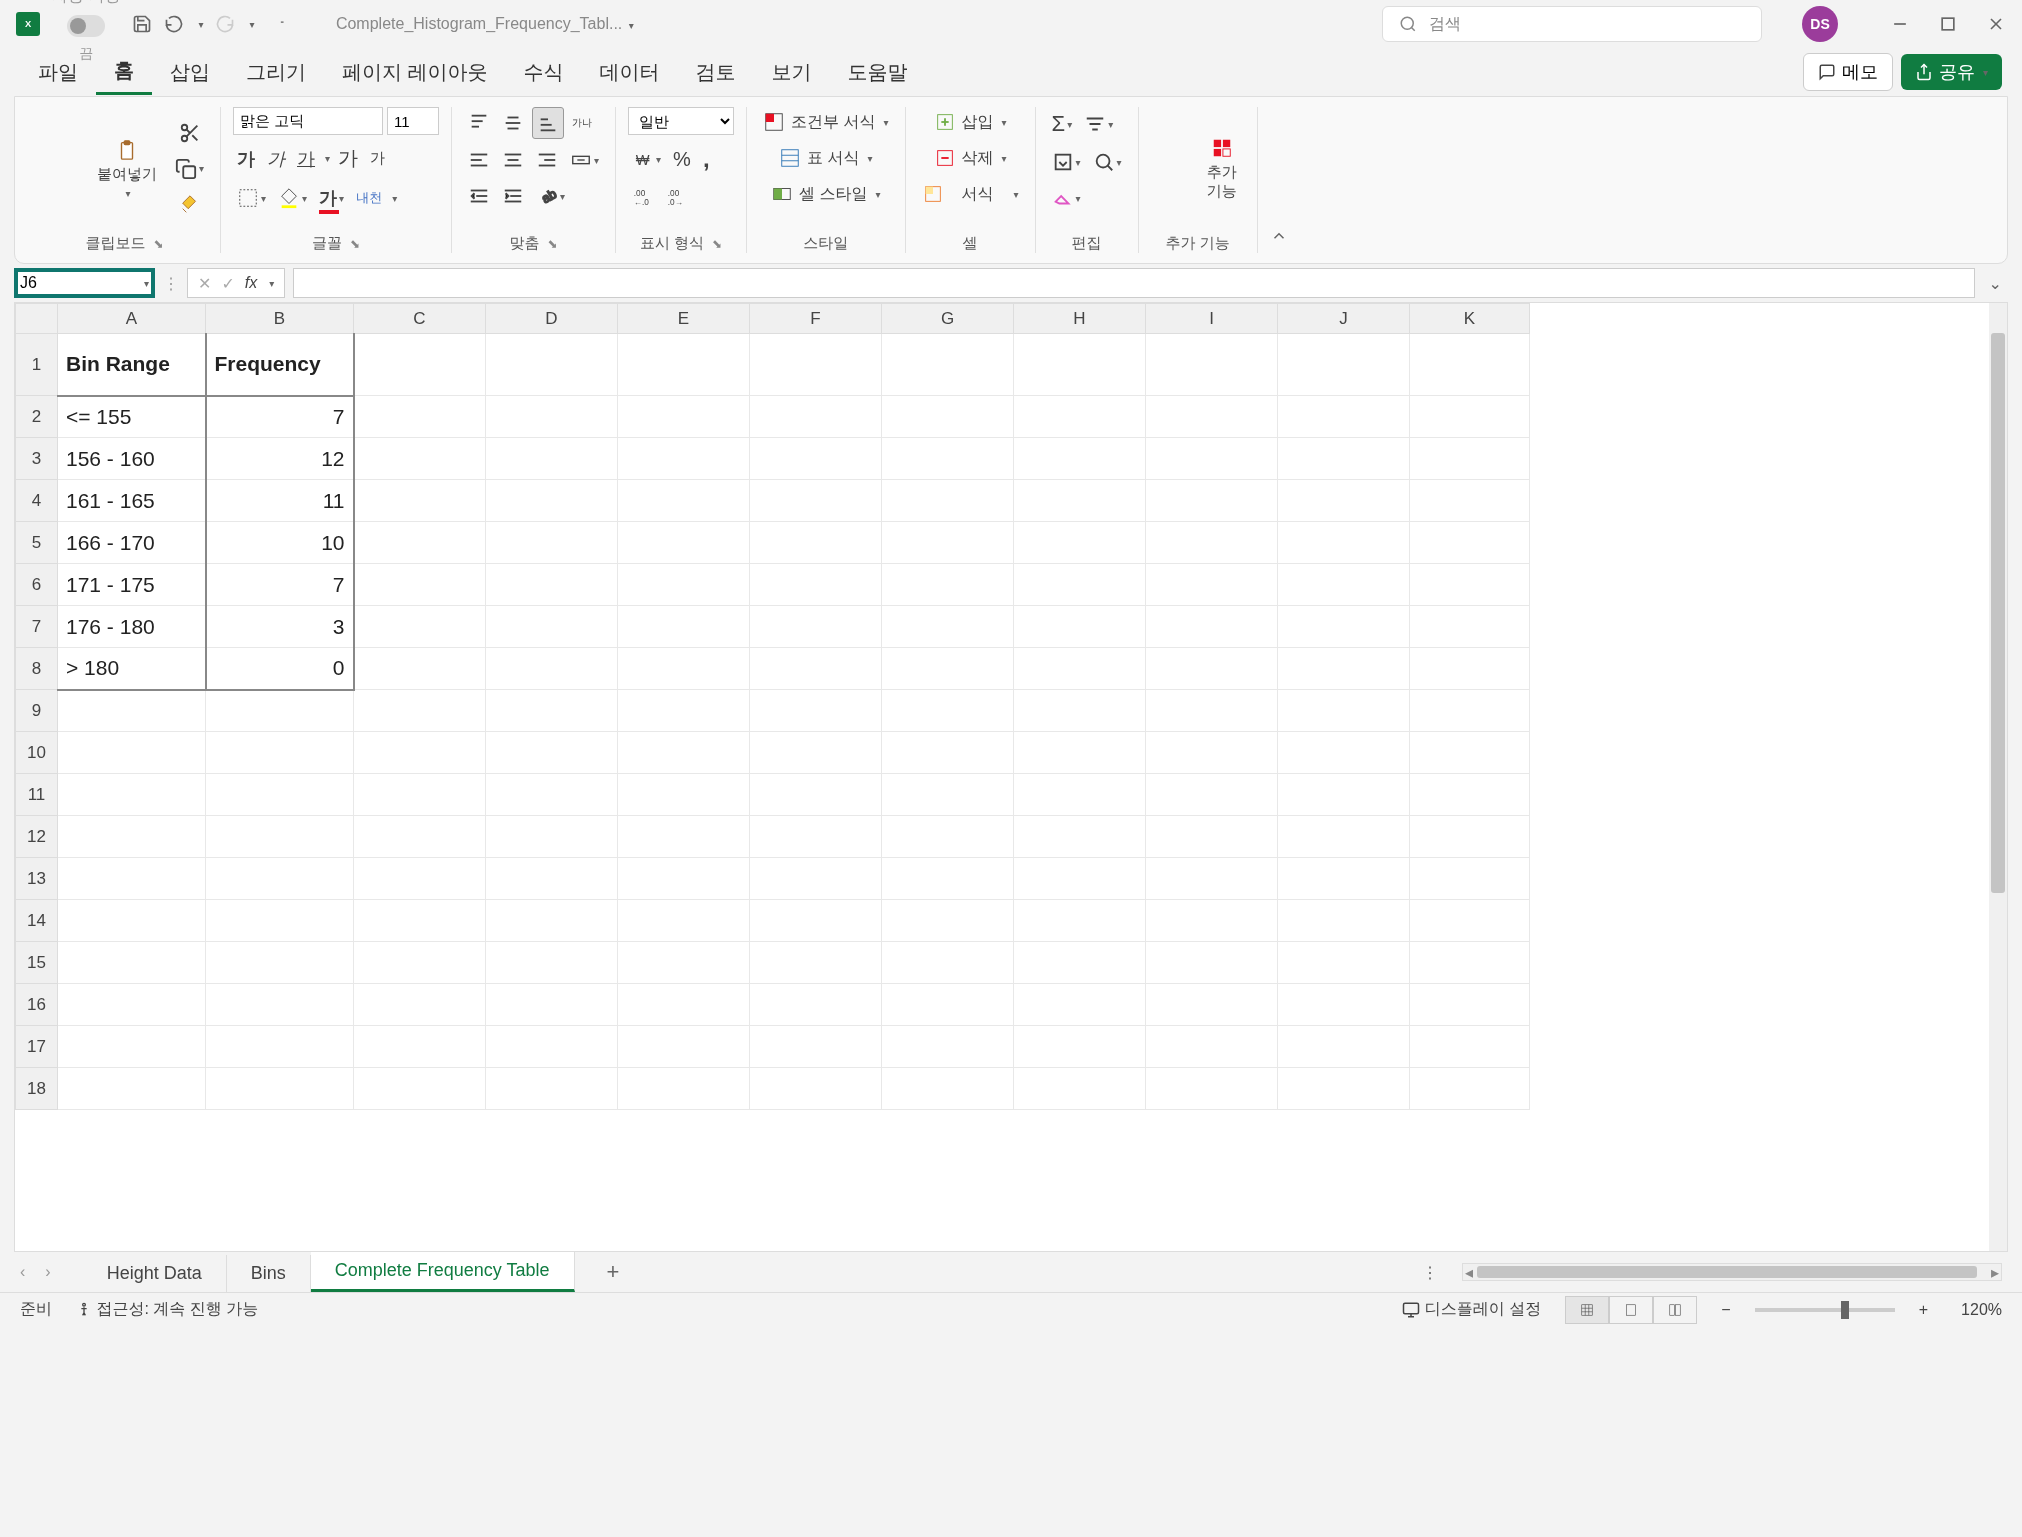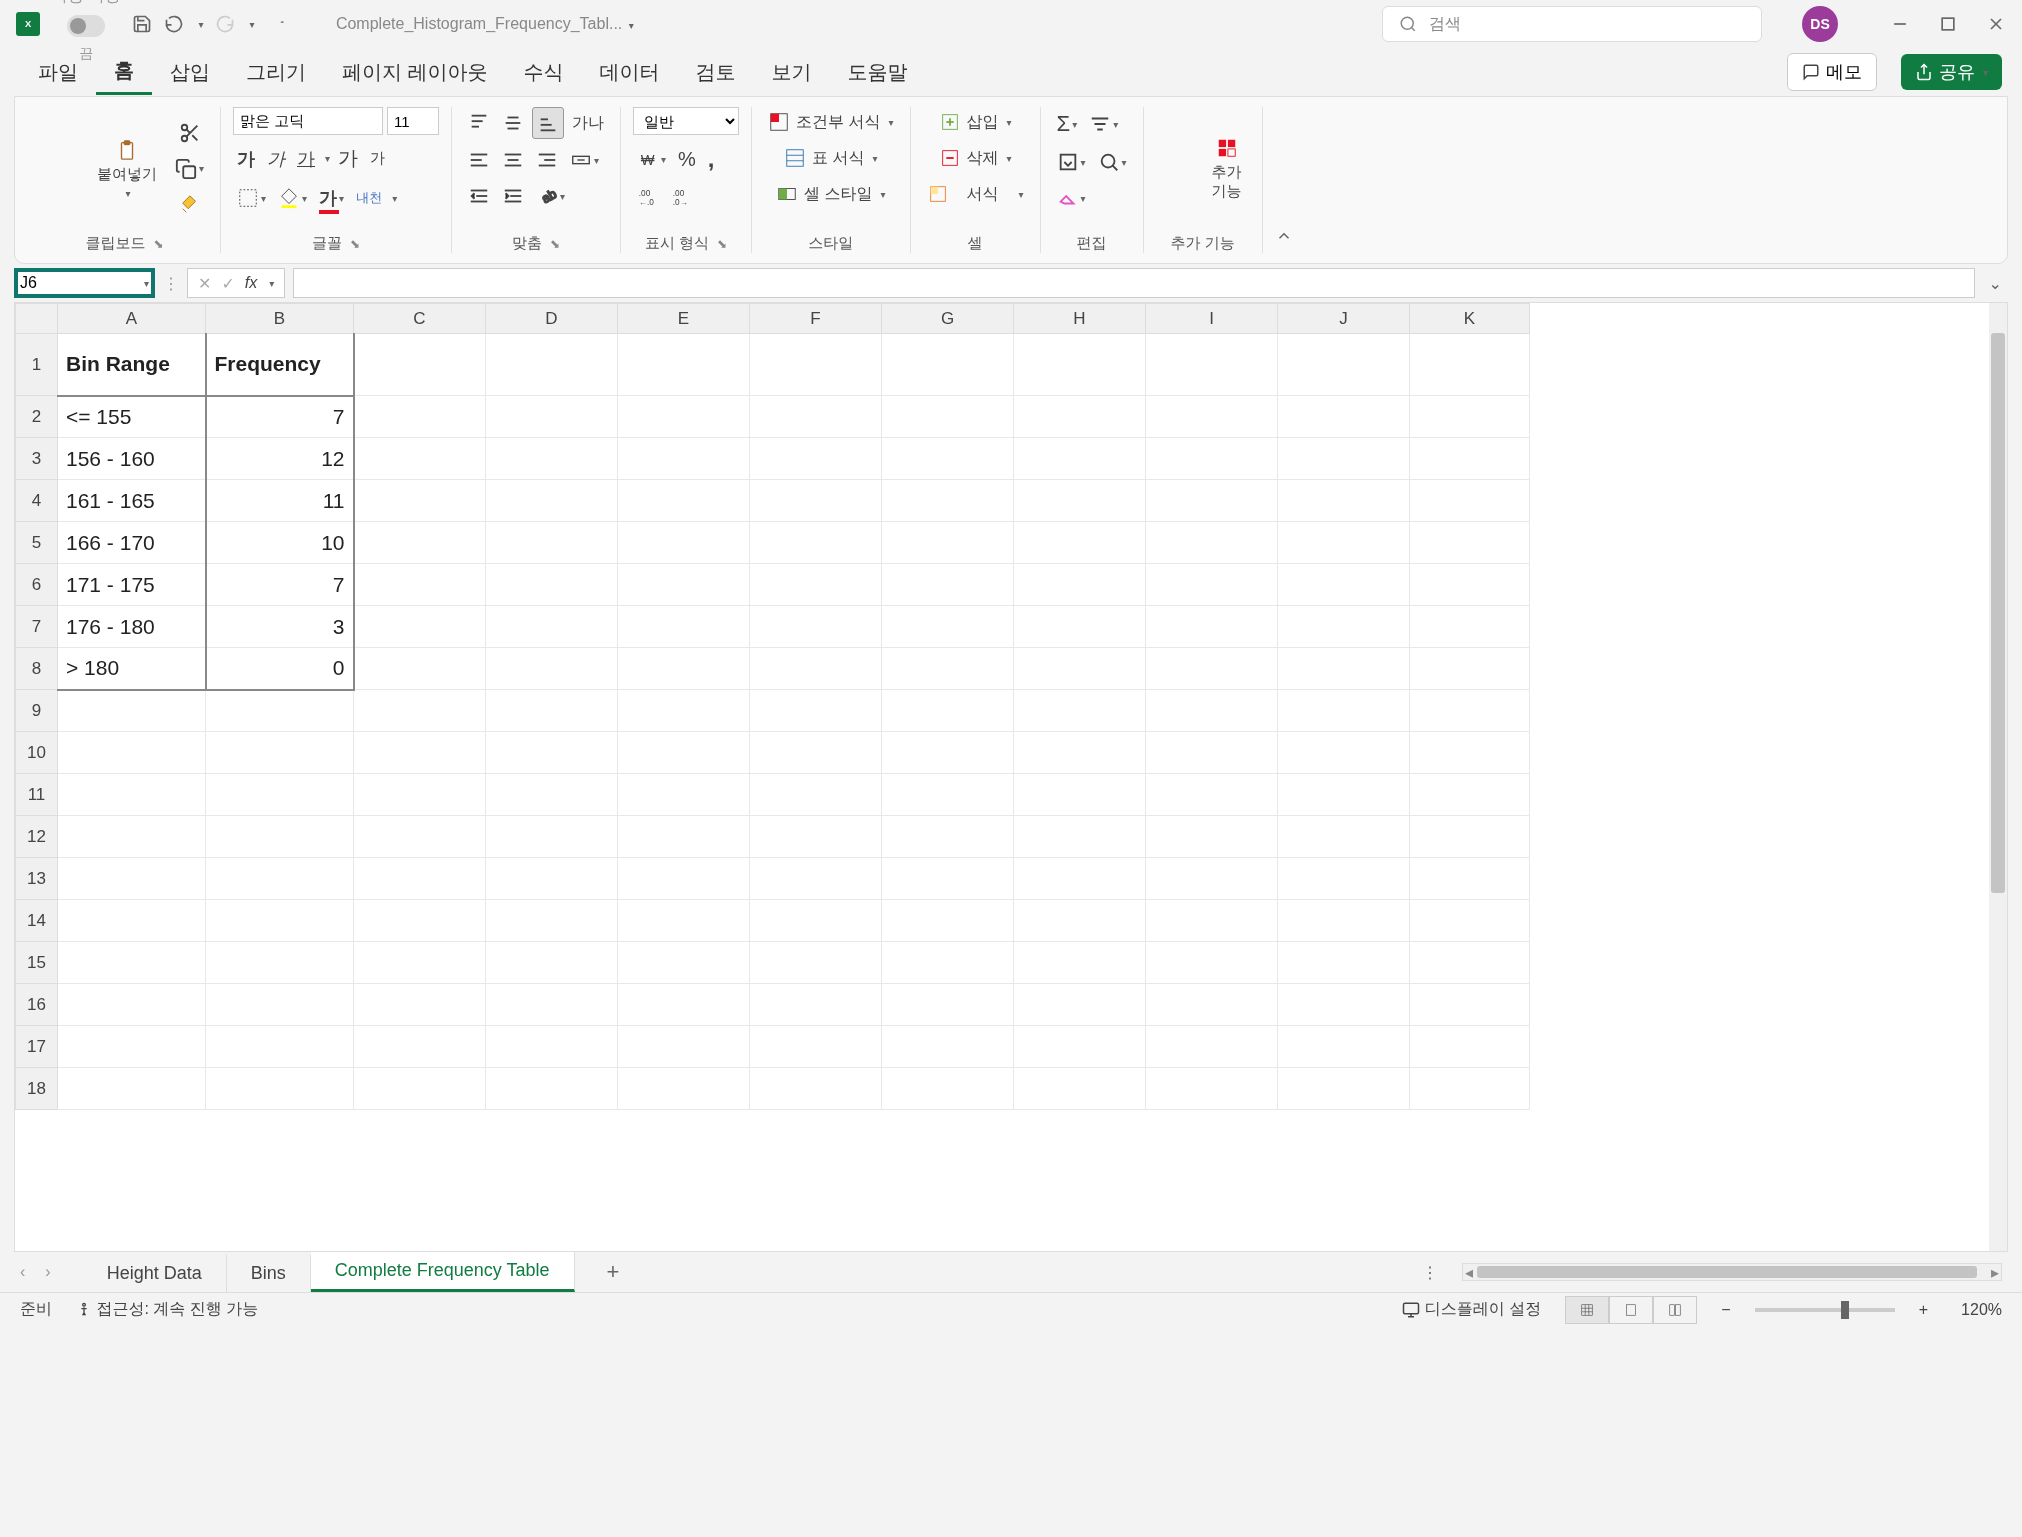--- a/index.html
+++ b/index.html
@@ -164,21 +164,21 @@
   <div class="menu-item">검토</div>
   <div class="menu-item">보기</div>
   <div class="menu-item">도움말</div>
   <div class="menu-spacer"></div>
   <div class="menu-btn">
     <svg width="18" height="18" viewBox="0 0 24 24" fill="none" stroke="#444" stroke-width="2">
         <path d="M21 15a2 2 0 01-2 2H7l-4 4V5a2 2 0 012-2h14a2 2 0 012 2z"></path>
       </svg>
     <span>메모</span>
   </div>
-  <div class="menu-btn share-btn" style="margin-left:24px">
+  <div class="menu-btn share-btn" style="margin-left:8px">
     <svg width="18" height="18" viewBox="0 0 24 24" fill="none" stroke="#fff" stroke-width="2">
         <path d="M4 12v8a2 2 0 002 2h12a2 2 0 002-2v-8"></path>
         <polyline points="16 6 12 2 8 6"></polyline>
         <line x1="12" y1="2" x2="12" y2="15"></line>
       </svg>
     <span>공유</span>
     <span class="chev">▾</span>
   </div>
 </div>
 
@@ -285,21 +285,21 @@
               <line x1="6" y1="18" x2="18" y2="18"></line>
             </svg>
           </div>
         <div class="rbtn" style="background:#e0e0e0;border:1px solid #999">
             <svg class="ico" viewBox="0 0 24 24" stroke="#444" stroke-width="2">
               <line x1="4" y1="8" x2="12" y2="8"></line>
               <line x1="4" y1="14" x2="16" y2="14"></line>
               <line x1="4" y1="20" x2="20" y2="20"></line>
             </svg>
           </div>
-        <div class="rbtn" style="font-size:16px;color:#444">가나</div>
+        <div class="rbtn" style="font-size:10px;color:#444">가나</div>
       </div>
       <div class="hrow">
         <div class="rbtn">
             <svg class="ico" viewBox="0 0 24 24" stroke="#444" stroke-width="2">
               <line x1="3" y1="6" x2="21" y2="6"></line>
               <line x1="3" y1="12" x2="15" y2="12"></line>
               <line x1="3" y1="18" x2="21" y2="18"></line>
             </svg>
           </div>
         <div class="rbtn">

